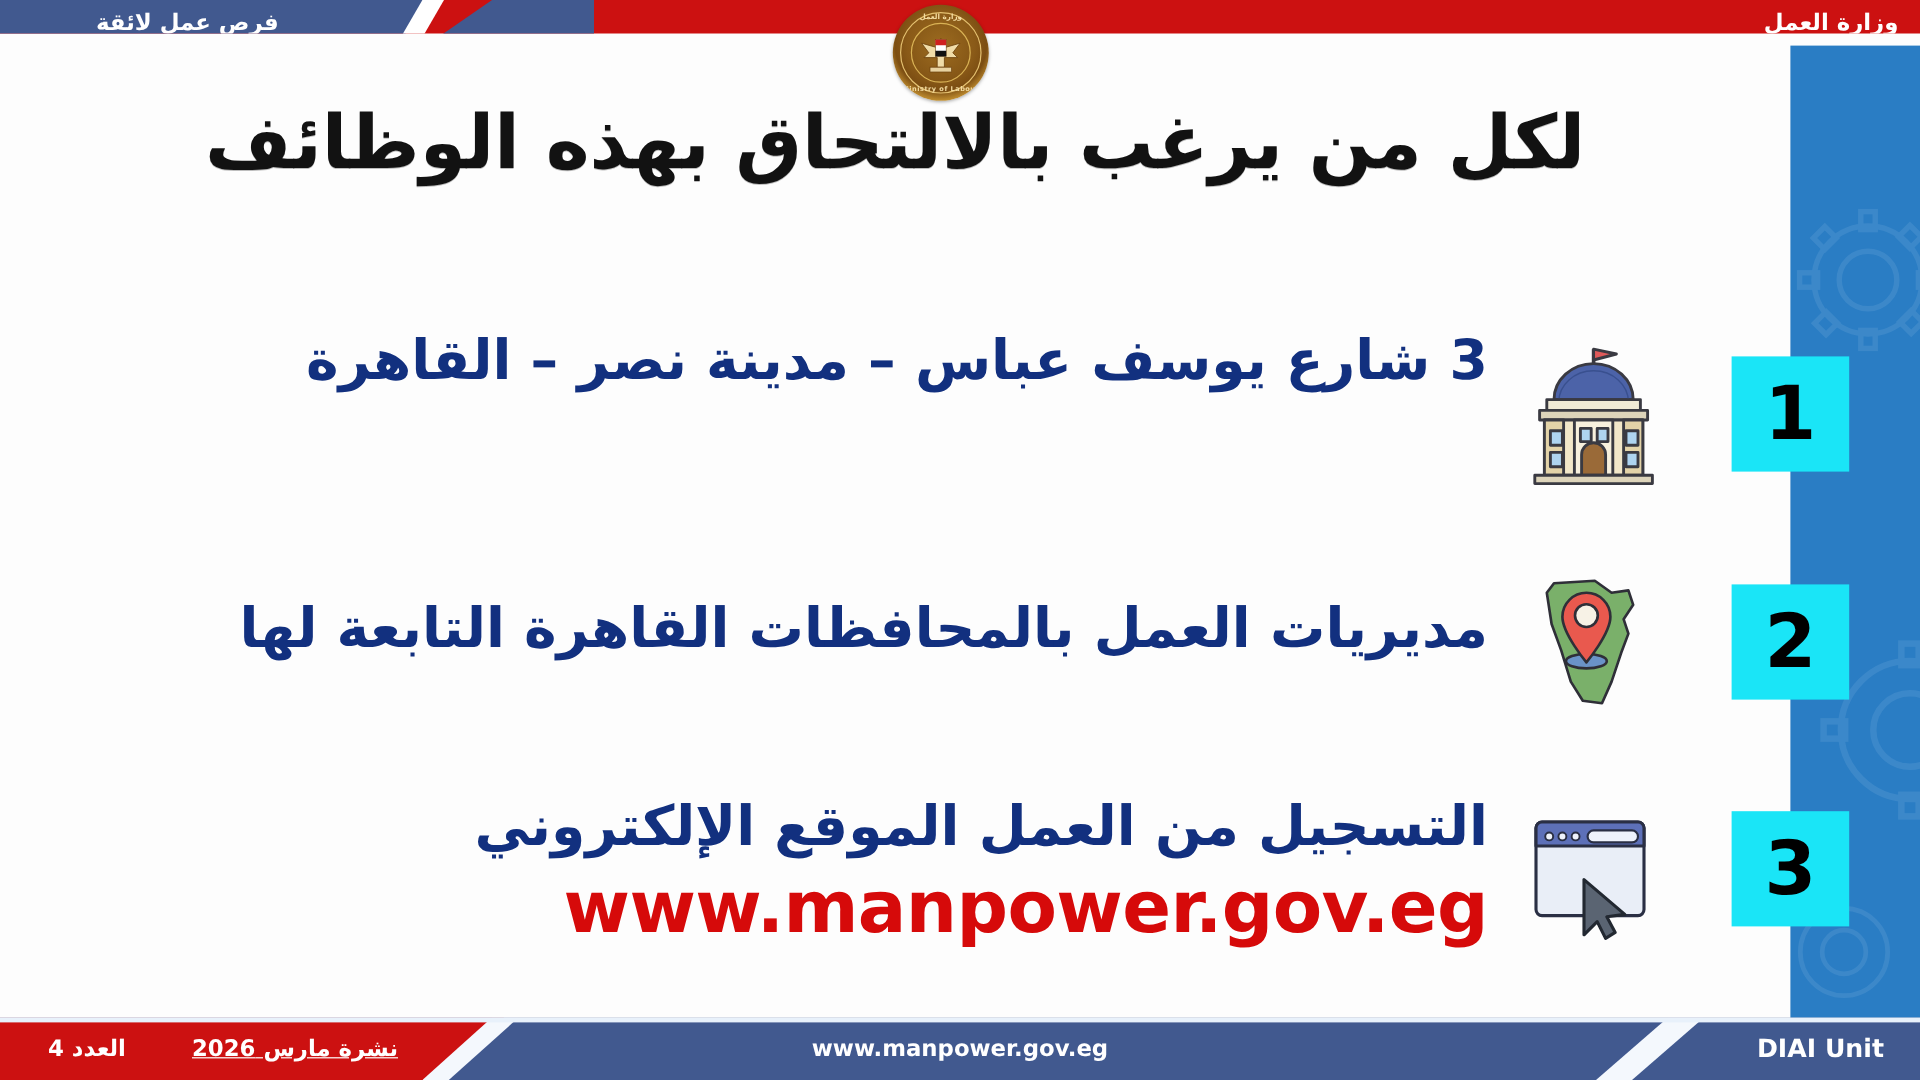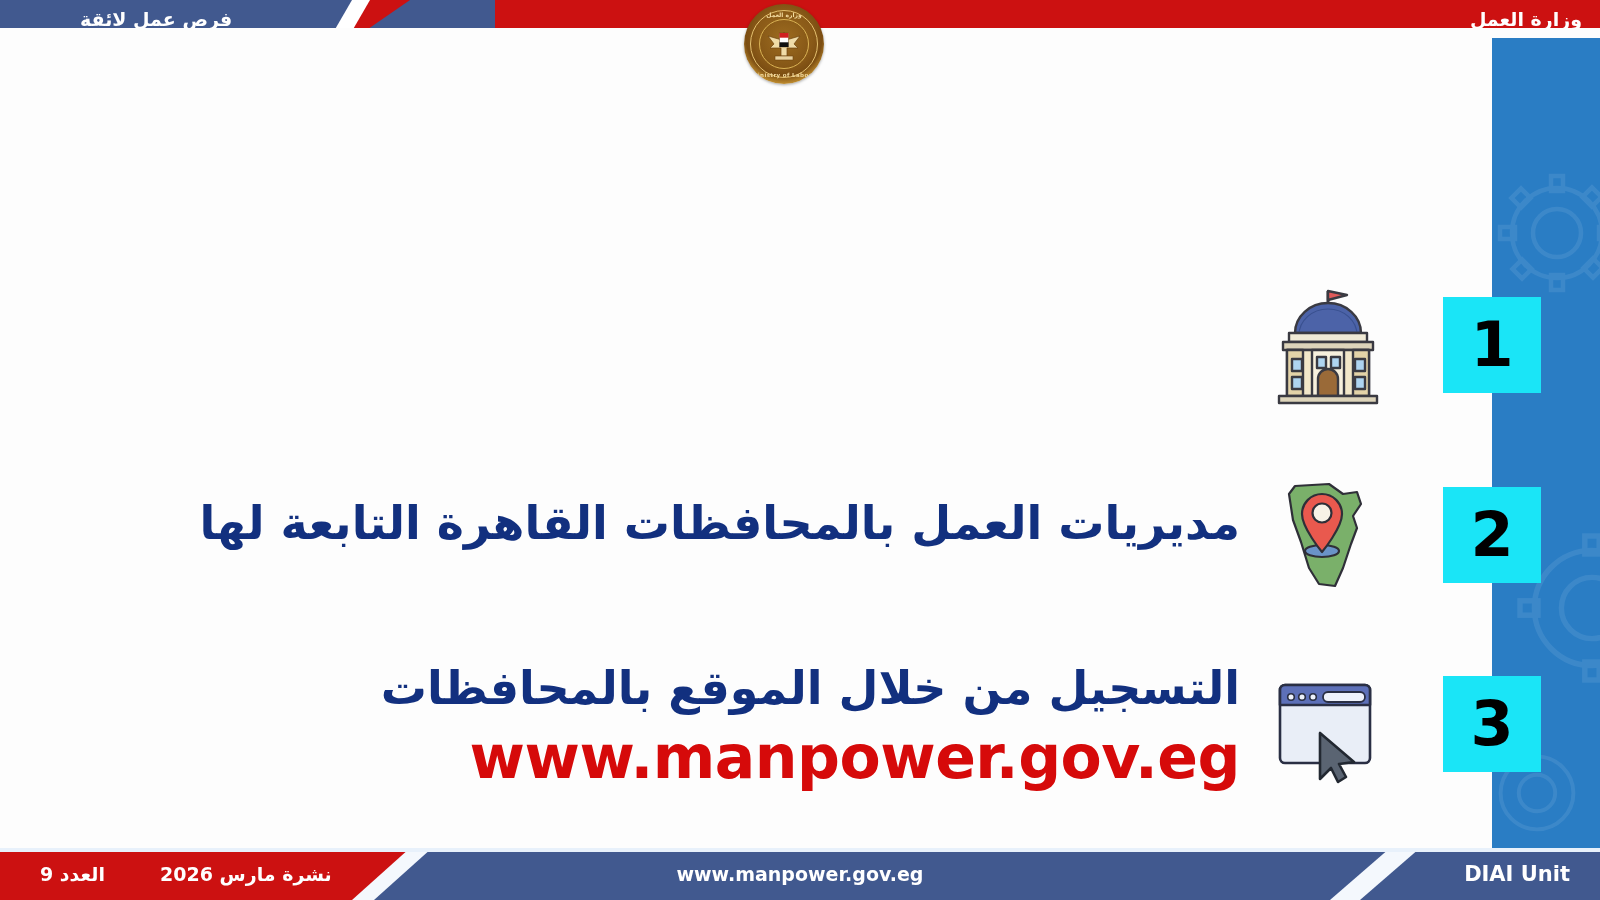--- a/index.html
+++ b/index.html
@@ -240,21 +240,21 @@
     position: absolute;
     top: 0; height: 52px;
     line-height: 52px;
     color: #ffffff;
     font-size: 19px;
     font-weight: bold;
     white-space: nowrap;
     z-index: 6;
   }
   .ft-issue { left: 40px; }
-  .ft-bulletin { left: 160px; }
+  .ft-bulletin { left: 160px; text-decoration: underline; }
   .ft-center { left: 0; width: 1600px; text-align: center; }
   .ft-right { right: 30px; font-size: 21px; text-align: right; }
   .ft-topline {
     position: absolute;
     left: 0; top: 0;
     width: 1600px; height: 4px;
     background: #e8f1fb;
   }
 </style>
 </head>
@@ -323,20 +323,21 @@
     <div class="side-gear" style="left:-20px; top:690px;">
       <svg width="130" height="130" viewBox="0 0 100 100">
         <g fill="none" stroke="#bcd9f2" stroke-width="3">
           <circle cx="50" cy="50" r="28"></circle>
           <circle cx="50" cy="50" r="14"></circle>
         </g>
       </svg>
     </div>
   </div>
 
+  <div class="main-title">لكل من يرغب بالالتحاق بهذه الوظائف</div>
 
   <div class="badge badge-1">1</div>
   <div class="row-icon icon-1">
     <svg viewBox="0 0 125 120">
       <g stroke="#3a3a42" stroke-width="2.4" stroke-linejoin="round">
         <line x1="63" y1="6" x2="63" y2="24" stroke-width="3"></line>
         <path d="M63 6 L82 10 L63 15 Z" fill="#e05a5a"></path>
         <path d="M30 48 A33 30 0 0 1 96 48 Z" fill="#4c63a8"></path>
         <path d="M34 50 A29 26 0 0 1 92 50 Z" fill="none" stroke="#39508f" stroke-width="1.2"></path>
         <rect x="24" y="48" width="78" height="9" fill="#f0ead6"></rect>
@@ -350,20 +351,21 @@
         <rect x="90" y="74" width="10" height="12" fill="#aed4f0"></rect>
         <rect x="90" y="92" width="10" height="12" fill="#aed4f0"></rect>
         <rect x="52" y="72" width="9" height="11" fill="#aed4f0"></rect>
         <rect x="66" y="72" width="9" height="11" fill="#aed4f0"></rect>
         <path d="M53 111 L53 94 A10 10 0 0 1 73 94 L73 111 Z" fill="#9a6a38"></path>
         <rect x="14" y="111" width="98" height="7" fill="#ddd4ba"></rect>
       </g>
     </svg>
   </div>
   <div class="row-text rt-1">
+    <span class="rt-line">3 شارع يوسف عباس – مدينة نصر – القاهرة</span>
   </div>
 
   <div class="badge badge-2">2</div>
   <div class="row-icon icon-2">
     <svg viewBox="0 0 125 120">
       <g stroke="#2f2f38" stroke-width="2.2" stroke-linejoin="round">
         <path d="M24 22 L30 14 L64 12 L78 22 L92 20 L96 32 L88 44 L92 56 L86 72 L78 96 L70 114 L54 112 L44 96 L36 70 L28 48 Z" fill="#7ab06a"></path>
         <ellipse cx="57" cy="79" rx="17" ry="6" fill="#6a93c8"></ellipse>
         <path d="M57 22 A20 20 0 0 1 77 42 C77 56 57 80 57 80 C57 80 37 56 37 42 A20 20 0 0 1 57 22 Z" fill="#e9594e"></path>
         <circle cx="57" cy="41" r="9.5" fill="#f7f2e6"></circle>
@@ -382,29 +384,29 @@
         <path d="M18 25 a5 5 0 0 1 5 -5 h80 a5 5 0 0 1 5 5 v15 h-90 Z" fill="#5d70b8"></path>
         <circle cx="29" cy="32" r="3.3" fill="#eef2fb" stroke-width="1.6"></circle>
         <circle cx="40" cy="32" r="3.3" fill="#eef2fb" stroke-width="1.6"></circle>
         <circle cx="51" cy="32" r="3.3" fill="#eef2fb" stroke-width="1.6"></circle>
         <rect x="61" y="27" width="42" height="10" rx="5" fill="#eef2fb" stroke-width="1.8"></rect>
         <path d="M58 68 L58 114 L69 103 L76 117 L84 112 L77 99 L92 97 Z" fill="#5a6472" stroke="#222831" stroke-width="2.6"></path>
       </g>
     </svg>
   </div>
   <div class="row-text rt-3">
-    <span class="rt-line">التسجيل من خلال الموقع بالمحافظات</span>
+    <span class="rt-line">التسجيل من العمل الموقع الإلكتروني</span>
     <span class="url-red">www.manpower.gov.eg</span>
   </div>
 
   <div class="footer">
     <div class="ft-navy"></div>
     <div class="ft-red"></div>
     <div class="ft-white-slash-l"></div>
     <div class="ft-white-slash-r"></div>
     <div class="ft-topline"></div>
     <div class="ft-label ft-center">www.manpower.gov.eg</div>
-    <div class="ft-label ft-issue">العدد 9</div>
+    <div class="ft-label ft-issue">العدد 4</div>
     <div class="ft-label ft-bulletin">نشرة مارس 2026</div>
     <div class="ft-label ft-right">DIAI Unit</div>
   </div>
 
 </div>
 
 </body></html>

